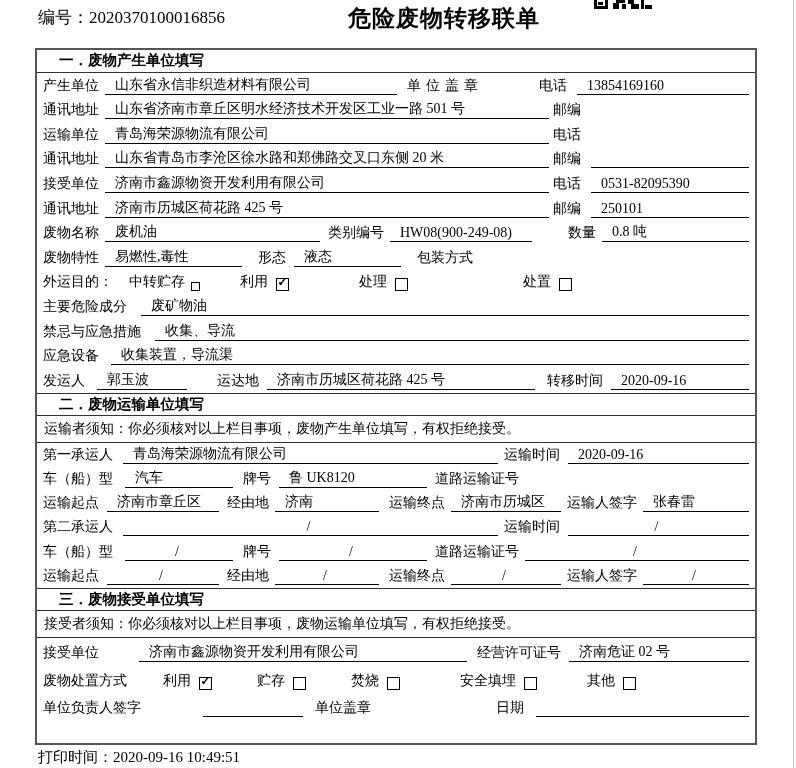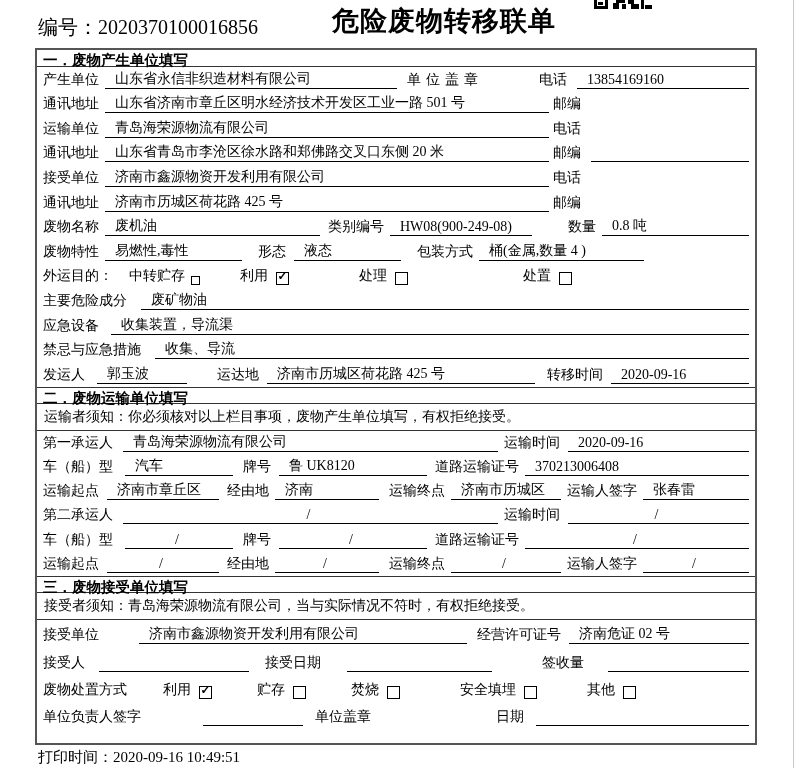--- a/index.html
+++ b/index.html
@@ -4,29 +4,29 @@
 <style>
   html,body{margin:0;padding:0;}
   body{
     width:796px;height:768px;background:#ffffff;color:#000;
     font-family:"Liberation Serif","DejaVu Serif",serif;
     font-size:14px;position:relative;overflow:hidden;
   }
   .page-edge{position:absolute;right:2px;top:0;bottom:0;width:1px;background:#c9c9c9;}
   
   .hdr{position:relative;height:48px;}
-  .serial{position:absolute;left:38px;top:14px;font-size:20px;white-space:nowrap;}
+  .serial{position:absolute;left:38px;top:6px;font-size:17px;white-space:nowrap;}
   .doc-title{position:absolute;left:0;right:0;top:3px;text-align:center;
-    padding-left:92px;font-size:27px;font-weight:bold;letter-spacing:1px;}
+    padding-left:92px;font-size:23px;font-weight:bold;letter-spacing:1px;}
   .qr{position:absolute;left:594px;top:0;width:58px;height:9px;}
   
   .box{position:absolute;left:35px;top:48px;width:722px;height:697px;
     border:2px solid #555;box-sizing:border-box;background:#fff;overflow:hidden;}
-  .sec{height:17px;line-height:20px;font-weight:bold;font-size:14.5px;
-    padding:0 6px;border-bottom:1.5px solid #333;box-sizing:border-box;}
+  .sec{height:23px;line-height:20px;font-weight:bold;font-size:14.5px;
+    padding:0 22px;border-bottom:1.5px solid #333;box-sizing:border-box;}
   .sec.mid{border-top:1.5px solid #333;}
   .notice{height:27px;line-height:26px;padding:0 7px;border-bottom:1px solid #333;
     box-sizing:border-box;white-space:nowrap;}
   .fr{display:flex;align-items:flex-end;padding:0 6px 3px 6px;box-sizing:border-box;}
   .sect1 .fr{height:24.6px;}
   .sect2 .fr{height:24.2px;}
   .sect3 .fr{height:27.4px;}
   .lbl{white-space:nowrap;flex:0 0 auto;}
   .val{border-bottom:1px solid #000;padding:0 4px 0 10px;white-space:nowrap;
     box-sizing:border-box;flex:0 0 auto;overflow:hidden;}
@@ -93,44 +93,45 @@
       <span class="lbl" style="width:62px">通讯地址</span>
       <span class="val" style="width:444px">山东省青岛市李沧区徐水路和郑佛路交叉口东侧 20 米</span>
       <span class="lbl" style="width:38px;margin-left:4px">邮编</span>
       <span class="val vflex"></span>
     </div>
 
     <div class="fr">
       <span class="lbl" style="width:62px">接受单位</span>
       <span class="val" style="width:444px">济南市鑫源物资开发利用有限公司</span>
       <span class="lbl" style="width:38px;margin-left:4px">电话</span>
+      <span class="val vflex">0531-82095390</span>
     </div>
 
     <div class="fr">
       <span class="lbl" style="width:62px">通讯地址</span>
       <span class="val" style="width:444px">济南市历城区荷花路 425 号</span>
       <span class="lbl" style="width:38px;margin-left:4px">邮编</span>
+      <span class="val vflex">250101</span>
     </div>
 
     <div class="fr">
       <span class="lbl" style="width:62px">废物名称</span>
       <span class="val" style="width:215px">废机油</span>
       <span class="lbl" style="margin-left:8px">类别编号</span>
       <span class="val" style="width:142px;margin-left:6px">HW08(900-249-08)</span>
       <span class="lbl" style="margin-left:36px">数量</span>
       <span class="val vflex" style="margin-left:6px">0.8 吨</span>
     </div>
 
     <div class="fr">
       <span class="lbl" style="width:62px">废物特性</span>
       <span class="val" style="width:137px">易燃性,毒性</span>
       <span class="lbl" style="margin-left:16px">形态</span>
       <span class="val" style="width:107px;margin-left:8px">液态</span>
       <span class="lbl" style="margin-left:16px">包装方式</span>
-      <span class="val" style="width:165px;margin-left:6px">桶(金属,数量 4 )</span>
       <span class="sp"></span>
     </div>
 
     <div class="fr">
       <span class="lbl" style="width:82px">外运目的：</span>
       <span class="cbl" style="margin-left:4px">中转贮存</span>
       <span class="cb small"></span>
       <span class="cbl" style="margin-left:40px">利用</span>
       <span class="cb">
           <span class="ck">✓</span>
@@ -140,27 +141,27 @@
       <span class="cbl" style="margin-left:115px">处置</span>
       <span class="cb"></span>
     </div>
 
     <div class="fr">
       <span class="lbl" style="width:92px">主要危险成分</span>
       <span class="val vflex" style="margin-left:6px">废矿物油</span>
     </div>
 
     <div class="fr">
+      <span class="lbl" style="width:106px">禁忌与应急措施</span>
+      <span class="val vflex" style="margin-left:6px">收集、导流</span>
+    </div>
+
+    <div class="fr">
       <span class="lbl" style="width:62px">应急设备</span>
       <span class="val vflex" style="margin-left:6px">收集装置，导流渠</span>
-    </div>
-
-    <div class="fr">
-      <span class="lbl" style="width:106px">禁忌与应急措施</span>
-      <span class="val vflex" style="margin-left:6px">收集、导流</span>
     </div>
 
     <div class="fr">
       <span class="lbl" style="width:50px">发运人</span>
       <span class="val" style="width:90px;margin-left:4px">郭玉波</span>
       <span class="lbl" style="margin-left:30px">运达地</span>
       <span class="val" style="width:268px;margin-left:8px">济南市历城区荷花路 425 号</span>
       <span class="lbl" style="margin-left:12px">转移时间</span>
       <span class="val vflex" style="margin-left:8px">2020-09-16</span>
     </div>
@@ -176,21 +177,20 @@
       <span class="lbl" style="margin-left:6px">运输时间</span>
       <span class="val vflex" style="margin-left:8px">2020-09-16</span>
     </div>
 
     <div class="fr">
       <span class="lbl" style="width:82px">车（船）型</span>
       <span class="val" style="width:108px">汽车</span>
       <span class="lbl" style="margin-left:10px">牌号</span>
       <span class="val" style="width:148px;margin-left:8px">鲁 UK8120</span>
       <span class="lbl" style="margin-left:8px">道路运输证号</span>
-      <span class="val vflex" style="margin-left:6px">370213006408</span>
     </div>
 
     <div class="fr">
       <span class="lbl" style="width:64px">运输起点</span>
       <span class="val" style="width:112px">济南市章丘区</span>
       <span class="lbl" style="margin-left:8px">经由地</span>
       <span class="val" style="width:104px;margin-left:6px">济南</span>
       <span class="lbl" style="margin-left:10px">运输终点</span>
       <span class="val" style="width:110px;margin-left:6px">济南市历城区</span>
       <span class="lbl" style="margin-left:6px">运输人签字</span>
@@ -220,37 +220,29 @@
       <span class="val center" style="width:104px;margin-left:6px">/</span>
       <span class="lbl" style="margin-left:10px">运输终点</span>
       <span class="val center" style="width:110px;margin-left:6px">/</span>
       <span class="lbl" style="margin-left:6px">运输人签字</span>
       <span class="val vflex center" style="margin-left:6px">/</span>
     </div>
   </div>
 
   <div class="sect3">
     <div class="sec mid">三．废物接受单位填写</div>
-    <div class="notice">接受者须知：青岛海荣源物流有限公司，当与实际情况不符时，有权拒绝接受。</div>
+    <div class="notice">接受者须知：你必须核对以上栏目事项，废物运输单位填写，有权拒绝接受。</div>
 
     <div class="fr">
       <span class="lbl" style="width:96px">接受单位</span>
       <span class="val" style="width:328px">济南市鑫源物资开发利用有限公司</span>
       <span class="lbl" style="margin-left:10px">经营许可证号</span>
       <span class="val vflex" style="margin-left:8px">济南危证 02 号</span>
     </div>
 
-    <div class="fr">
-      <span class="lbl" style="width:56px">接受人</span>
-      <span class="val" style="width:150px"></span>
-      <span class="lbl" style="margin-left:16px">接受日期</span>
-      <span class="val" style="width:145px;margin-left:26px"></span>
-      <span class="lbl" style="margin-left:50px">签收量</span>
-      <span class="val vflex" style="margin-left:24px"></span>
-    </div>
 
     <div class="fr">
       <span class="lbl" style="width:88px">废物处置方式</span>
       <span class="cbl" style="margin-left:32px">利用</span>
       <span class="cb">
           <span class="ck">✓</span>
         </span>
       <span class="cbl" style="margin-left:45px">贮存</span>
       <span class="cb"></span>
       <span class="cbl" style="margin-left:45px">焚烧</span>

